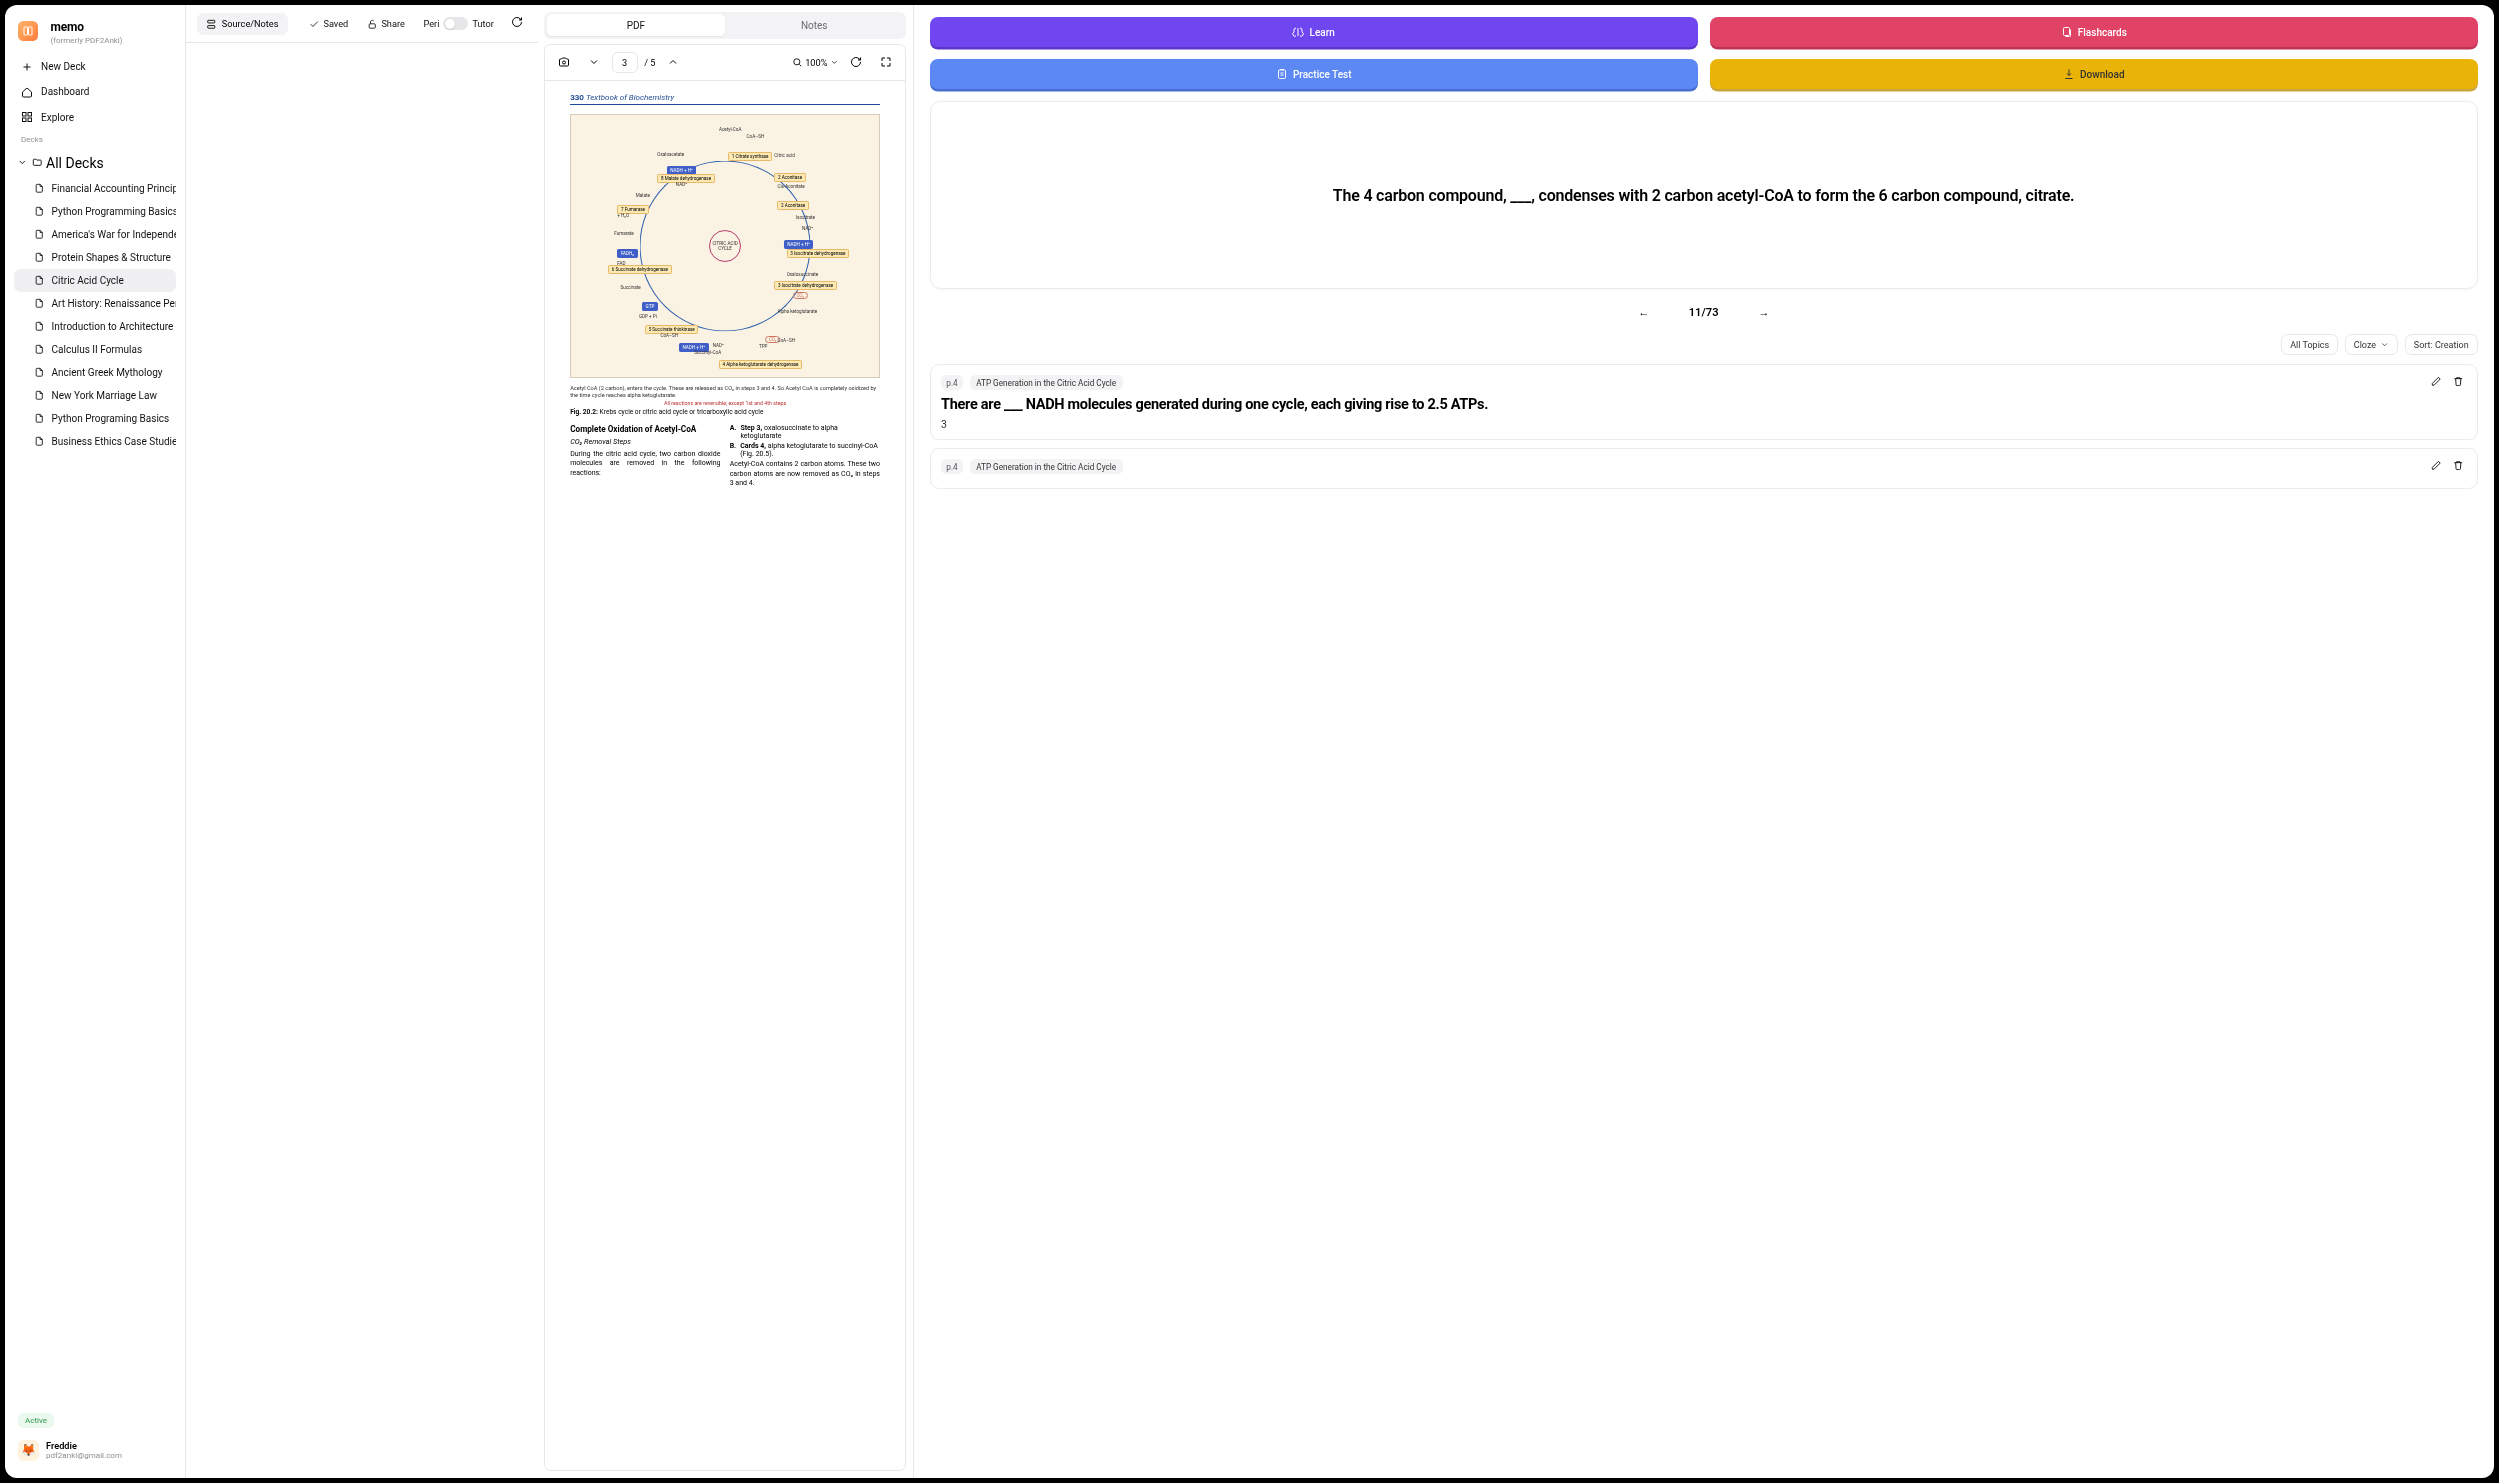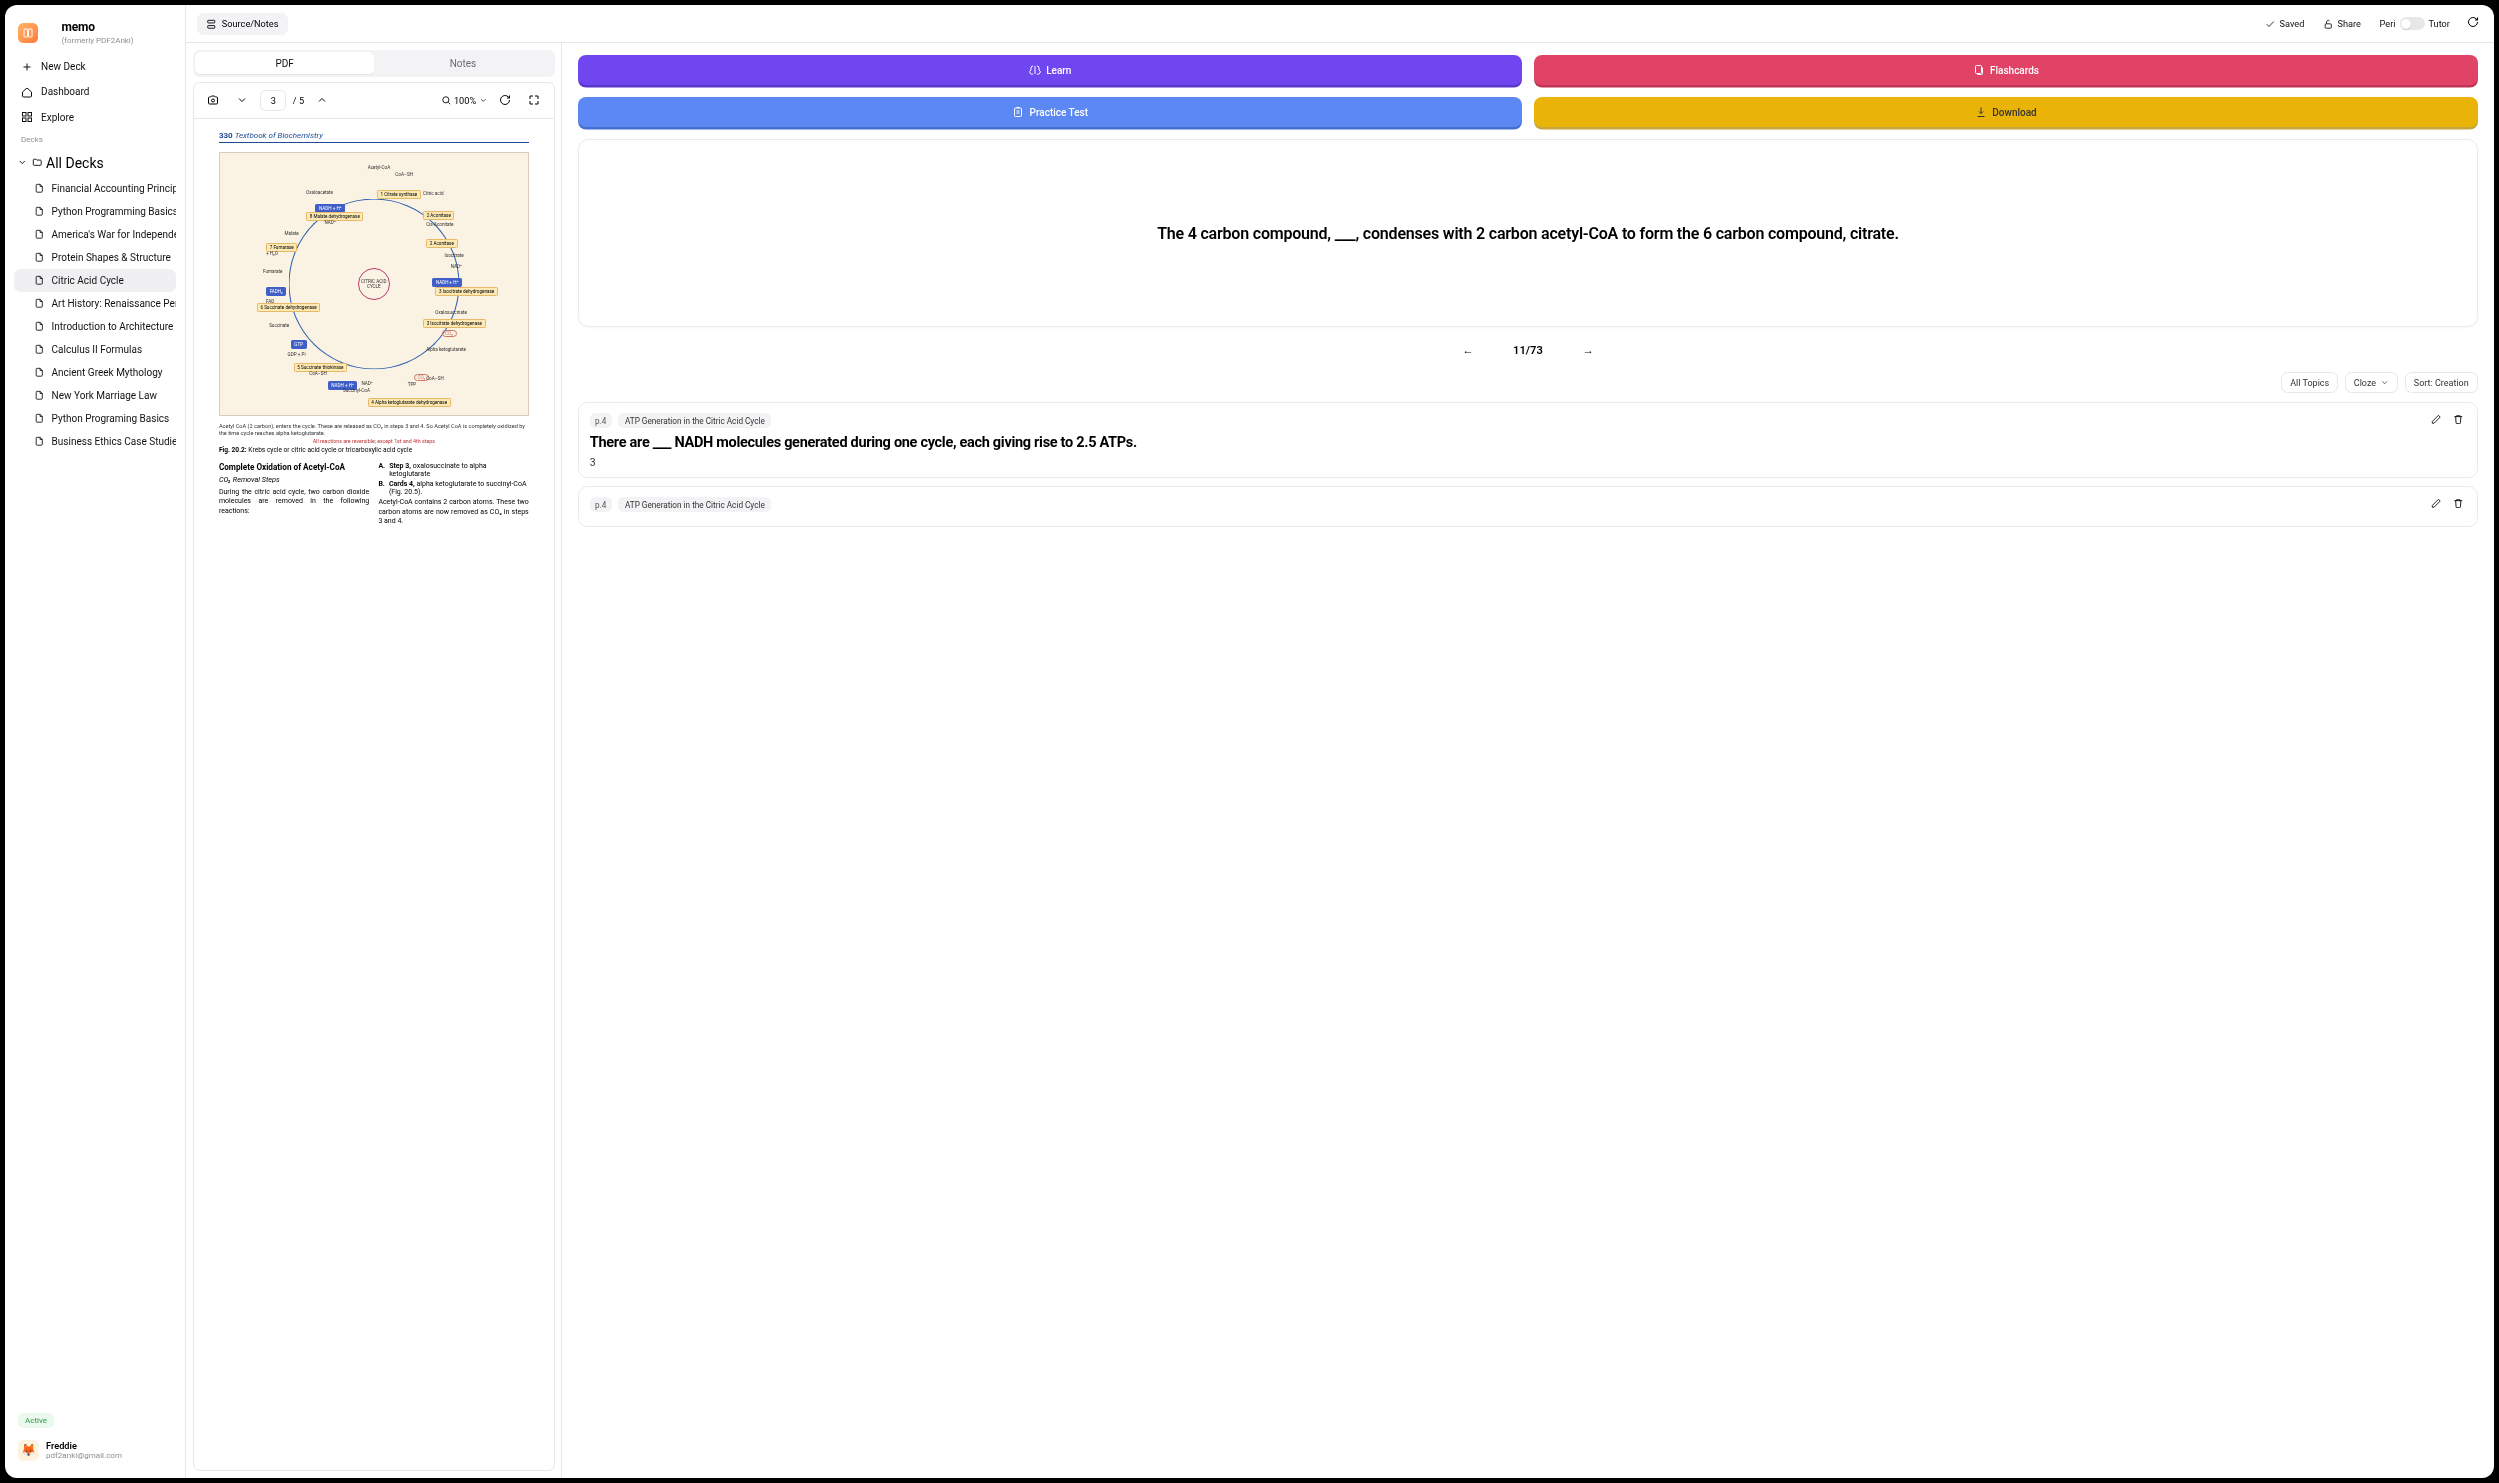--- a/index.html
+++ b/index.html
@@ -1,21 +1,21 @@
 <!DOCTYPE html>
 <html style="font-size:10.5px"><head>
 <meta charset="utf-8">
 <style>
 * { margin: 0; padding: 0; box-sizing: border-box; font-family: -apple-system, BlinkMacSystemFont, 'Segoe UI', Roboto, sans-serif; }
 body { background: #000; padding: 5.3px; }
 .window { background: #fff; border-radius: 12px; height: calc(100vh - 10.5px); display: flex; overflow: hidden; }
 
 
 .sidebar { width: 181px; border-right: 0.7px solid #e7e7ea; display: flex; flex-direction: column; padding: 12px 9.2px; }
-.brand { display: flex; align-items: center; gap: 23px; padding: 4px 4px 9.2px 4px; }
+.brand { display: flex; align-items: flex-start; gap: 12px; padding: 4px 4px 9.2px 4px; }
 .logo { width: 20px; height: 20px; background: linear-gradient(135deg,#ffb56b,#ff7b3a); border-radius: 5.3px; display:flex; align-items:center; justify-content:center; }
 .logo svg { width: 12px; height: 12px; }
 .brand-txt .t1 { font-weight: 700; font-size: 12px; line-height: 1; letter-spacing: -0.2px; }
 .brand-txt .t2 { font-size: 8px; color: #8e8e95; margin-top: 2.6px; }
 .nav-item { display: flex; align-items: center; gap: 8px; padding: 6.6px 6.6px; border-radius: 6.6px; font-size: 10px; color: #111; cursor: pointer; }
 .nav-item svg { width: 12px; height: 12px; flex-shrink: 0; }
 .decks-label { font-size: 8px; color: #8e8e95; padding: 5.3px 6.6px 4px; }
 .deck-root { display:flex; align-items:center; gap:4px; padding: 6.6px 2.6px; font-size: 14px; cursor:pointer; }
 .deck-root svg { width:10.5px; height:10.5px; }
 .deck-list { flex: 1; overflow-y: auto; }
@@ -23,21 +23,21 @@
 .deck-item.active { background:#f0f0f2; }
 .deck-item svg { width:10.5px; height:10.5px; flex-shrink:0; }
 .badge-wrap { padding: 6.6px 4px; }
 .badge-active { display:inline-block; background:#eaf8ee; color:#2e9a4a; font-size:8px; padding:2.6px 6.6px; border-radius:5.3px; }
 .user-row { display:flex; align-items:center; gap:6.6px; padding: 5.3px 4px; margin-top:auto; }
 .avatar { width:21px; height:21px; border-radius:5.3px; background:#fff3e0; display:flex; align-items:center; justify-content:center; font-size:12px; }
 .user-txt .u1 { font-size:9.2px; font-weight:600; }
 .user-txt .u2 { font-size:8px; color:#8e8e95; }
 
 
-.main { flex:1; display:flex; flex-direction:column; min-width:0; }
+.main { flex:1; display:flex; min-width:0; }
 .top-bar { height: 38px; border-bottom:0.7px solid #e7e7ea; display:flex; align-items:center; padding: 0 10.5px; gap:8px; }
 .pill { display:flex; align-items:center; gap:5.3px; background:#f3f3f5; border-radius:6.6px; padding:5.3px 9.2px; font-size:9.2px; cursor:pointer; }
 .pill svg { width:10.5px; height:10.5px; }
 .spacer { flex:1; }
 .tb-item { display:flex; align-items:center; gap:4px; font-size:9.2px; color:#111; padding:4px 5.3px; cursor:pointer; }
 .tb-item svg { width:10.5px; height:10.5px; }
 .switch { width: 25px; height:13px; background:#e7e7ea; border-radius:13px; position:relative; cursor:pointer; }
 .switch::after { content:''; position:absolute; width:10.5px; height:10.5px; border-radius:50%; background:#fff; top:1.3px; left:1.3px; box-shadow:0 0.7px 1.3px rgba(0,0,0,0.2); }
 .refresh-btn { padding:4px; cursor:pointer; }
 .refresh-btn svg { width:12px; height:12px; }

